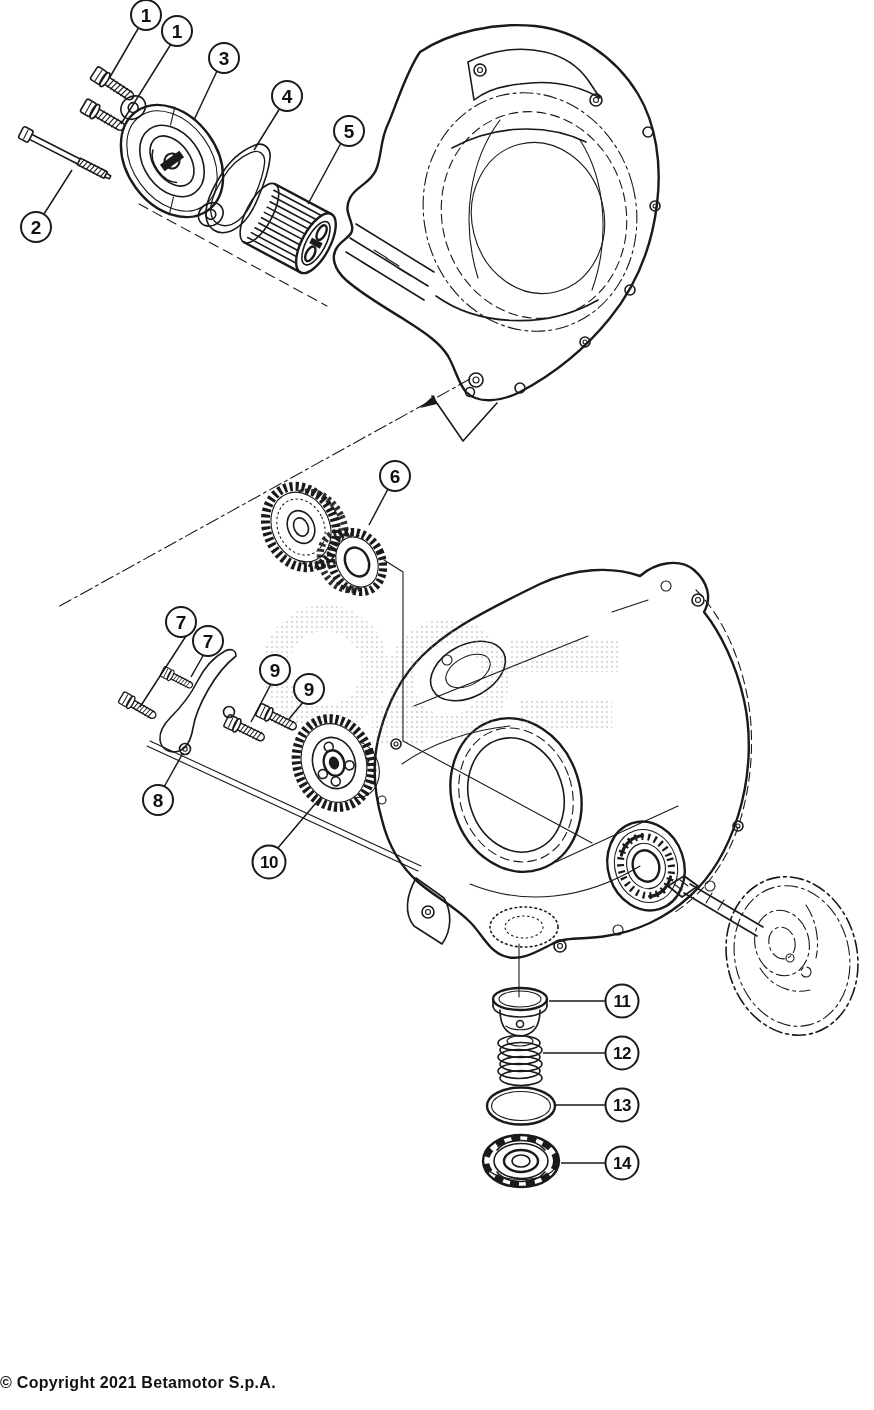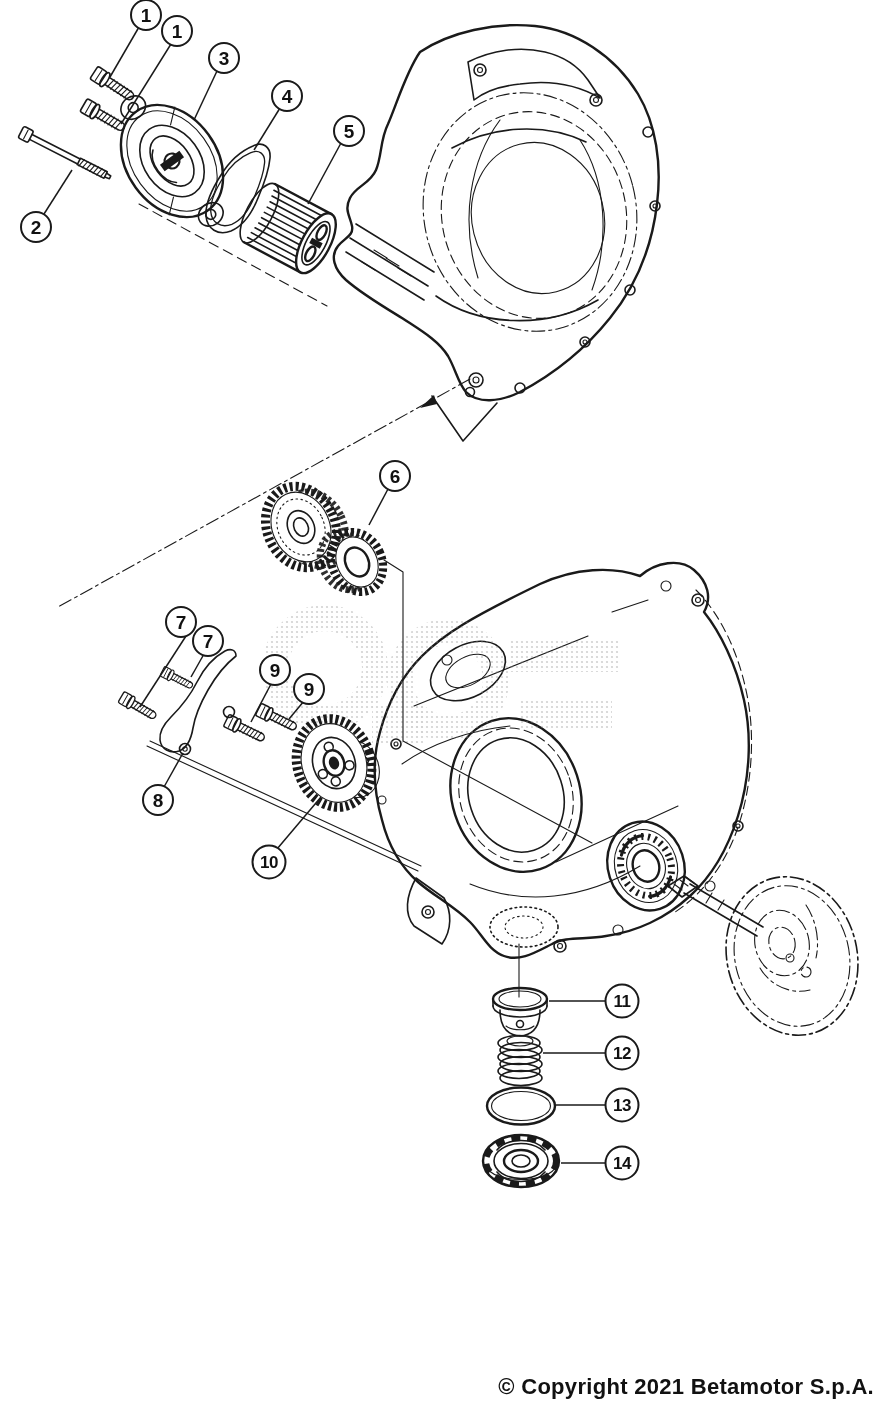--- a/index.html
+++ b/index.html
@@ -12,22 +12,22 @@
   .s2{stroke-width:2.4}
   .s3{stroke-width:3.1}
   .f{fill:#1a1a1a;stroke:none}
   .dash{stroke-dasharray:9 5}
   .ph{stroke-dasharray:13 4 3 4}
   .dot{stroke-dasharray:1.6 3.4}
   .balloon circle{fill:#fff;stroke:#1a1a1a;stroke-width:2}
   .balloon text{font-family:"Liberation Sans",sans-serif;font-weight:bold;font-size:19px;fill:#111}
   .balloon.b2 text{font-size:17px;letter-spacing:-0.5px}
   .leader line,.leader path{fill:none;stroke:#1a1a1a;stroke-width:1.5}
-  .footer{position:absolute;left:0;top:1374px;width:100%;text-align:right;
-          font-size:22px;font-weight:bold;color:#111;letter-spacing:.3px}
+  .footer{position:absolute;left:0;top:1374px;width:100%;text-align:left;
+          font-size:16px;font-weight:bold;color:#111;letter-spacing:.3px}
 </style>
 </head>
 <body>
 
 <div class="stage">
 <svg width="874" height="1410" viewBox="0 0 874 1410" xmlns="http://www.w3.org/2000/svg">
   <defs>
     <pattern id="ht" width="5" height="5" patternUnits="userSpaceOnUse">
       <circle cx="2" cy="2" r="1.1" fill="#8f8f8f"></circle>
     </pattern>

